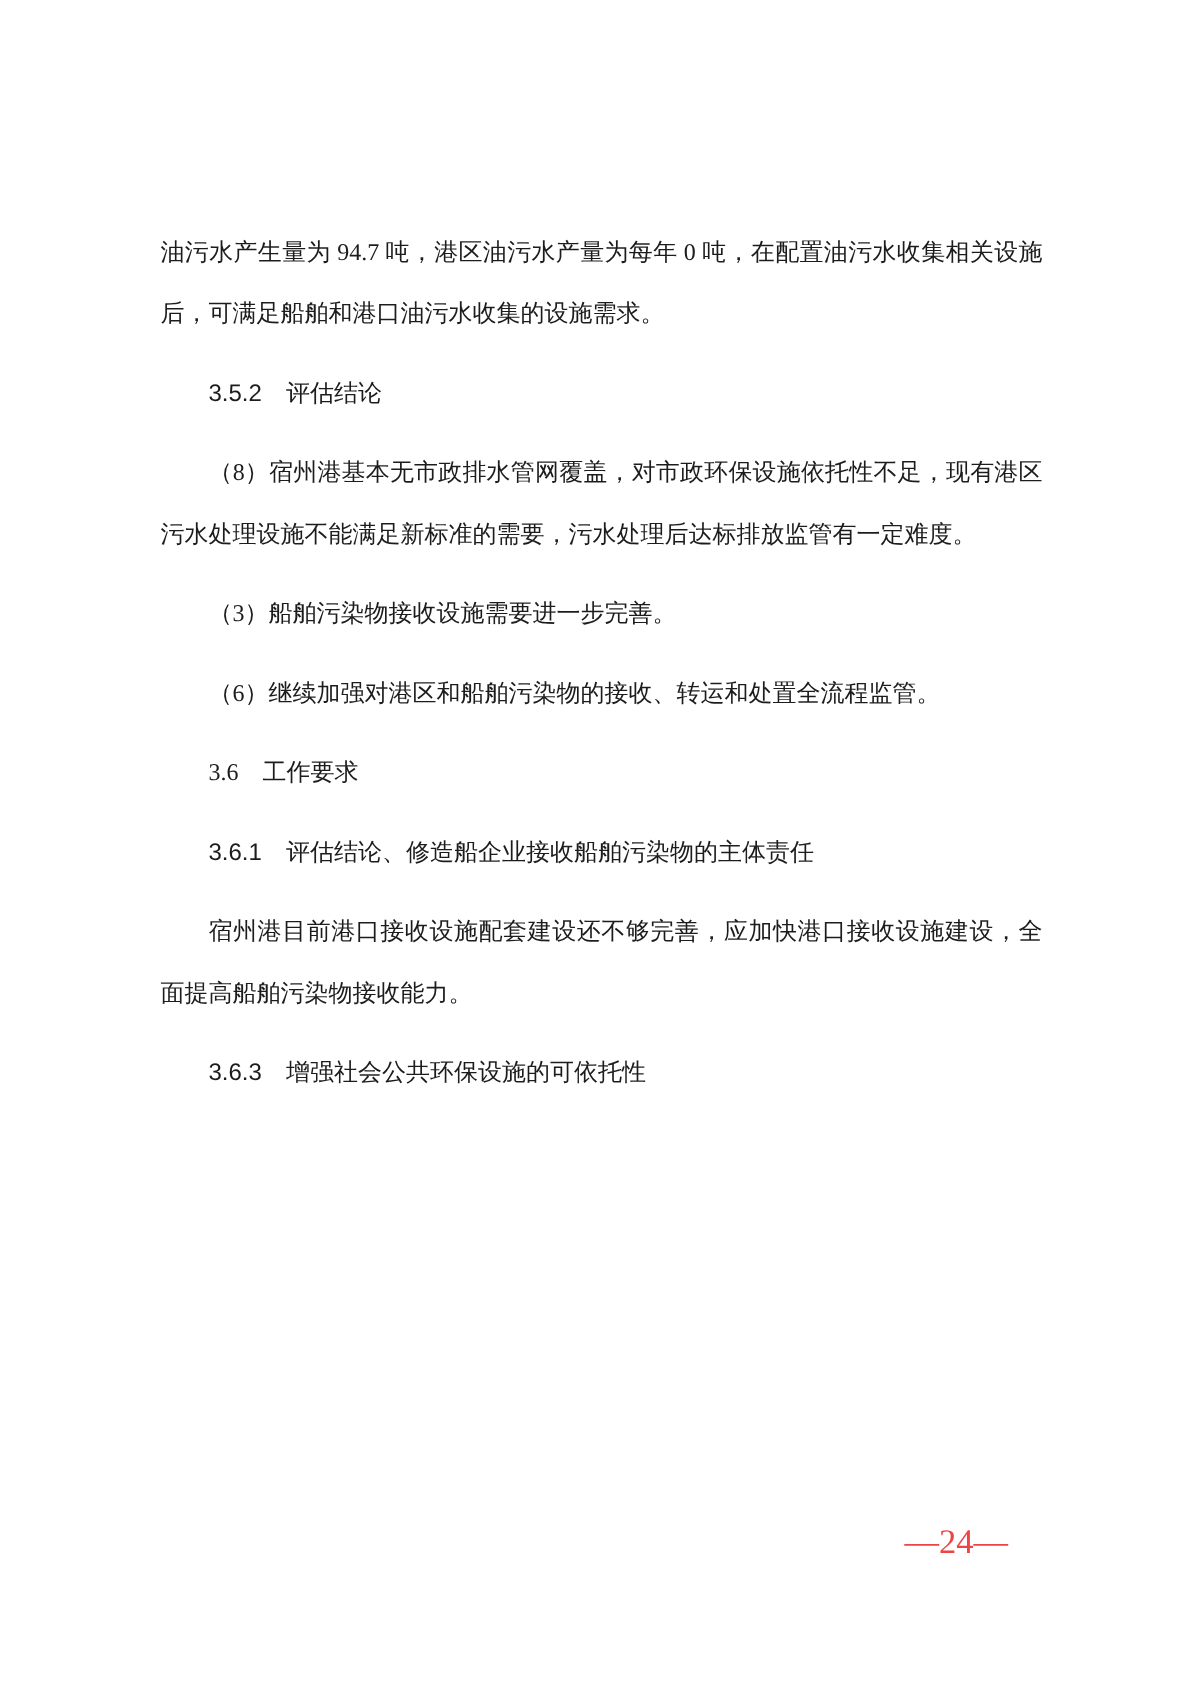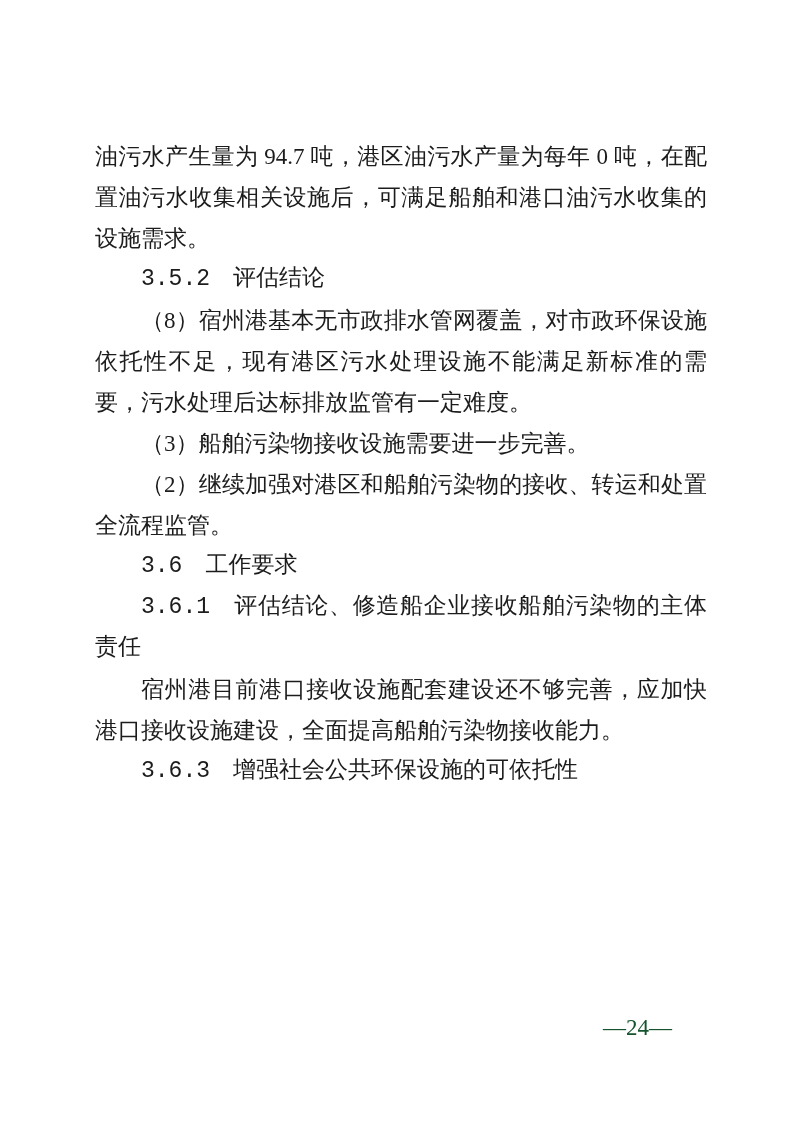--- a/index.html
+++ b/index.html
@@ -22,58 +22,58 @@
     font-family: "Liberation Serif", "DejaVu Serif", serif;
     font-size: 23px;
     line-height: 41px;
     color: #1c1c1c;
     text-align: justify;
     text-justify: inter-character;
   }
   .text-block p,
   .text-block h3,
   .text-block h4 {
-    margin: 0;
+    margin: 12px;
     padding: 0;
-    font-size: 23px;
+    font-size: 16px;
     line-height: 41px;
     font-weight: normal;
   }
   .indent { text-indent: 2em; }
   .noindent { text-indent: 0; }
   .h-kai {
     font-weight: bold;
-    font-family: Liberation Mono, monospace;
+    font-family: Liberation Sans, sans-serif;
   }
   .h-hei {
     font-weight: bold;
-    font-family: Liberation Mono, monospace;
+    font-family: Liberation Serif, serif;
   }
   .page-number {
     position: absolute;
     top: 1014px;
     left: 0;
     width: 672px;
     text-align: right;
     font-family: "Liberation Serif", "DejaVu Serif", serif;
     font-size: 23px;
     line-height: 28px;
-    color: #14532d;
+    color: #ef4444;
   }
 </style>
 </head>
 <body>
 
 <div class="page">
   <main class="text-block">
     <p class="noindent">油污水产生量为 94.7 吨，港区油污水产量为每年 0 吨，在配置油污水收集相关设施后，可满足船舶和港口油污水收集的设施需求。</p>
     <h4 class="h-kai indent">3.5.2　评估结论</h4>
     <p class="indent">（8）宿州港基本无市政排水管网覆盖，对市政环保设施依托性不足，现有港区污水处理设施不能满足新标准的需要，污水处理后达标排放监管有一定难度。</p>
     <p class="indent">（3）船舶污染物接收设施需要进一步完善。</p>
-    <p class="indent">（2）继续加强对港区和船舶污染物的接收、转运和处置全流程监管。</p>
+    <p class="indent">（6）继续加强对港区和船舶污染物的接收、转运和处置全流程监管。</p>
     <h3 class="h-hei indent">3.6　工作要求</h3>
     <h4 class="h-kai indent">3.6.1　评估结论、修造船企业接收船舶污染物的主体责任</h4>
     <p class="indent">宿州港目前港口接收设施配套建设还不够完善，应加快港口接收设施建设，全面提高船舶污染物接收能力。</p>
     <h4 class="h-kai indent">3.6.3　增强社会公共环保设施的可依托性</h4>
   </main>
 
   <div class="page-number">—24—</div>
 </div>
 
 </body></html>

